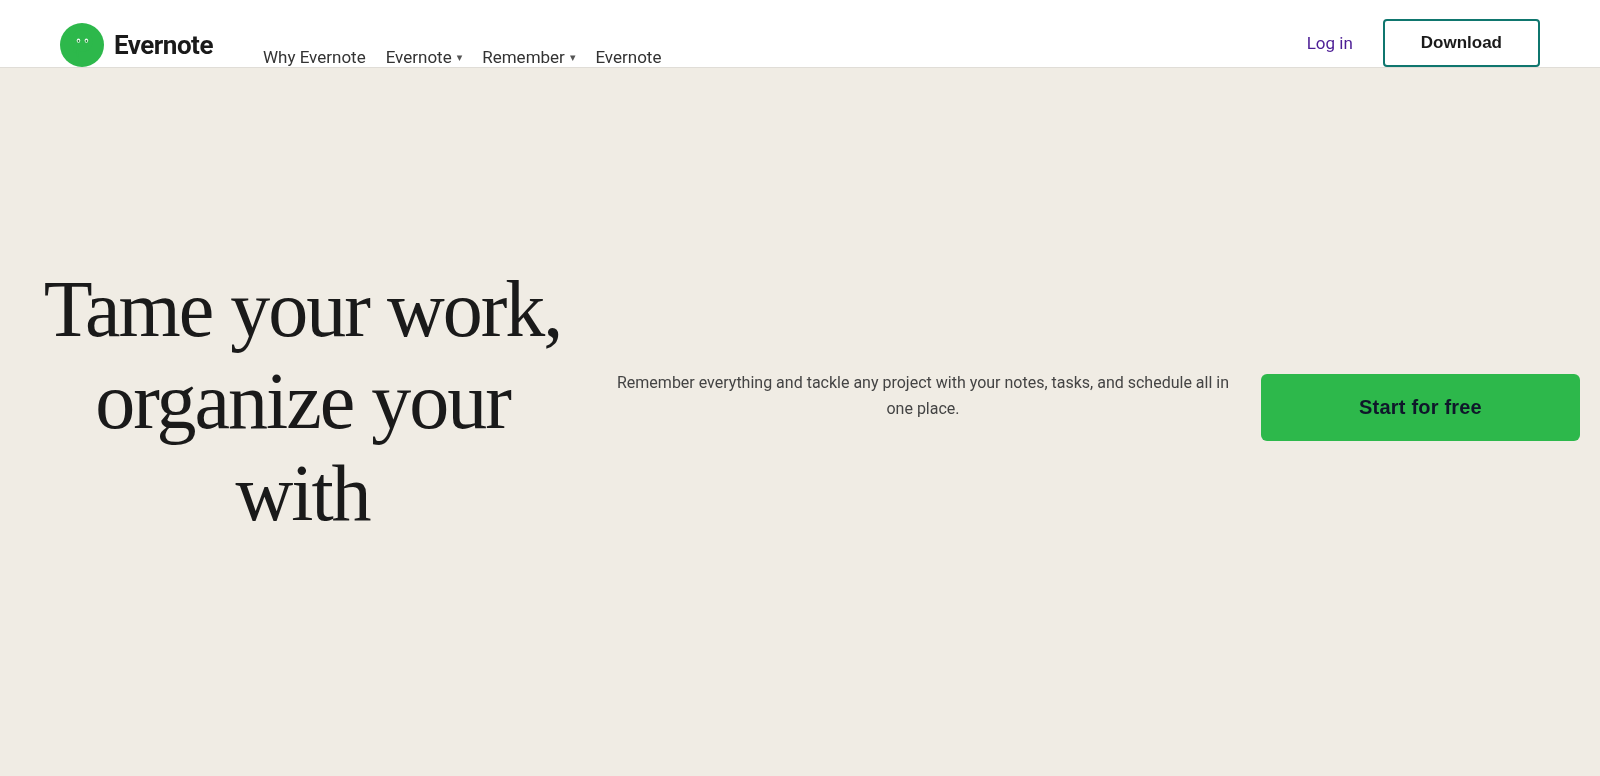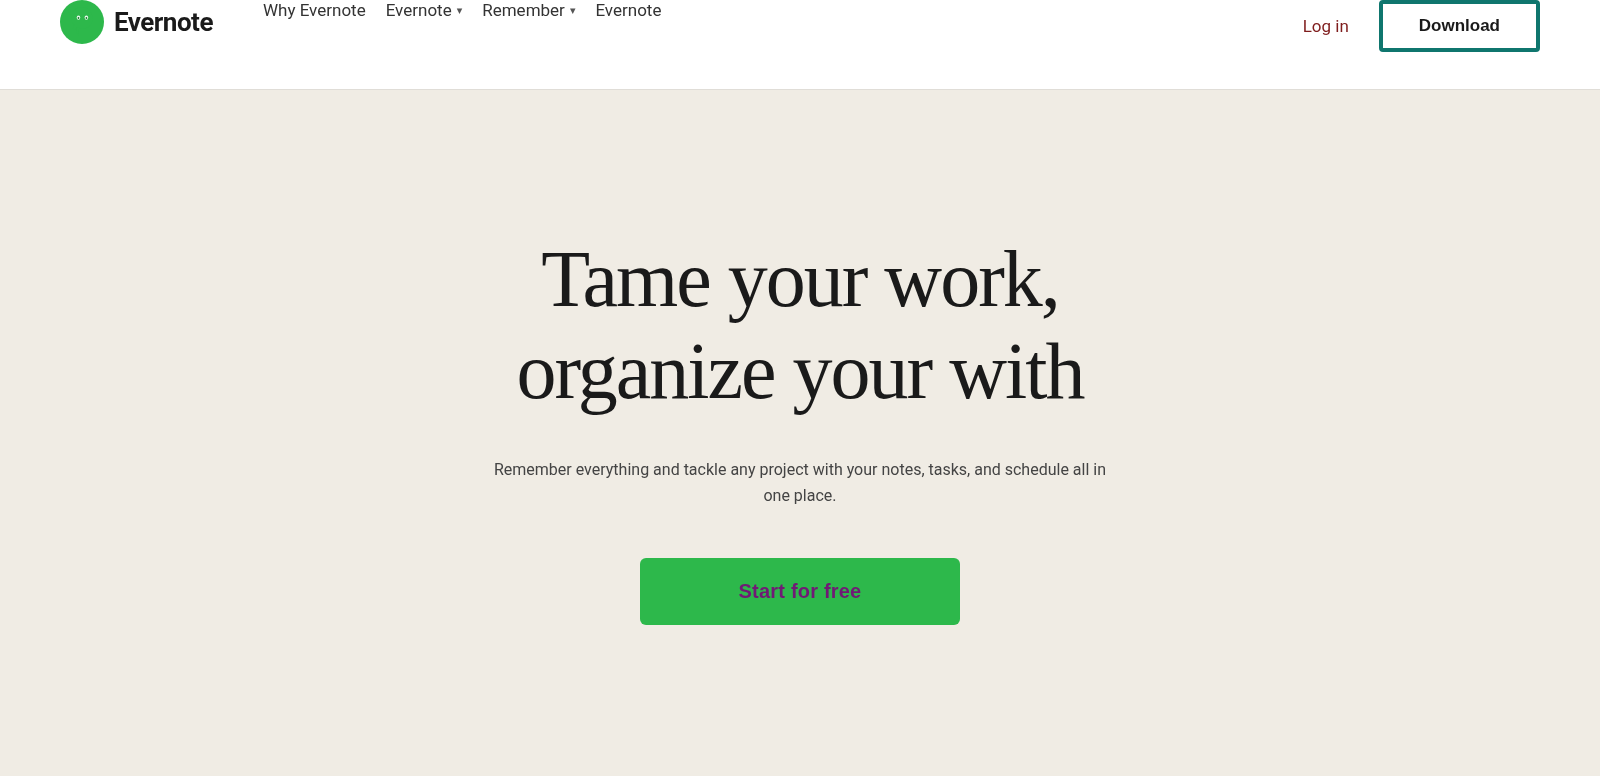--- a/index.html
+++ b/index.html
@@ -11,23 +11,23 @@
     body {
       font-family: -apple-system, BlinkMacSystemFont, 'Segoe UI', Roboto, 'Helvetica Neue', Arial, sans-serif;
       background-color: #f0ece4;
       min-height: 776px;
       width: 1600px;
     }
 
     
     .navbar {
       background-color: #ffffff;
-      height: 90px;
-      display: flex;
-      align-items: flex-start;
+      height: 68px;
+      display: flex;
+      align-items: flex-end;
       padding: 0 60px;
       border-bottom: 1px solid #e0ddd7;
       position: sticky;
       top: 0;
       z-index: 100;
     }
 
     .navbar-brand {
       display: flex;
       align-items: center;
@@ -71,46 +71,47 @@
     }
 
     .nav-actions {
       display: flex;
       align-items: center;
       gap: 30px;
     }
 
     .login-link {
       font-size: 17px;
-      color: #7f1d1d;
+      color: #4c1d95;
       text-decoration: none;
       cursor: pointer;
     }
 
     .download-btn {
       font-size: 17px;
       font-weight: 600;
       color: #1a1a1a;
       background: transparent;
-      border: 4px solid #0f766e;
+      border: 2px solid #0f766e;
       padding: 12px 36px;
       cursor: pointer;
       border-radius: 4px;
     }
 
     
     .hero {
       display: flex;
-      flex-direction: column;
+      flex-direction: row;
       align-items: center;
       justify-content: center;
       padding: 100px 20px 80px;
       text-align: center;
       background-color: #f0ece4;
       min-height: 686px;
+      gap: 28px;
     }
 
     .hero-title {
       font-size: 80px;
       font-weight: 400;
       color: #1a1a1a;
       line-height: 1.15;
       letter-spacing: -2px;
       max-width: 900px;
       margin-bottom: 40px;
@@ -120,21 +121,21 @@
     .hero-subtitle {
       font-size: 16px;
       color: #444444;
       line-height: 1.6;
       max-width: 620px;
       margin-bottom: 50px;
     }
 
     .start-btn {
       background-color: #2db84b;
-      color: #701a75;
+      color: #0f172a;
       font-size: 20px;
       font-weight: 600;
       border: none;
       border-radius: 6px;
       padding: 22px 0;
       width: 320px;
       cursor: pointer;
       margin-bottom: 28px;
       letter-spacing: 0.2px;
     }

